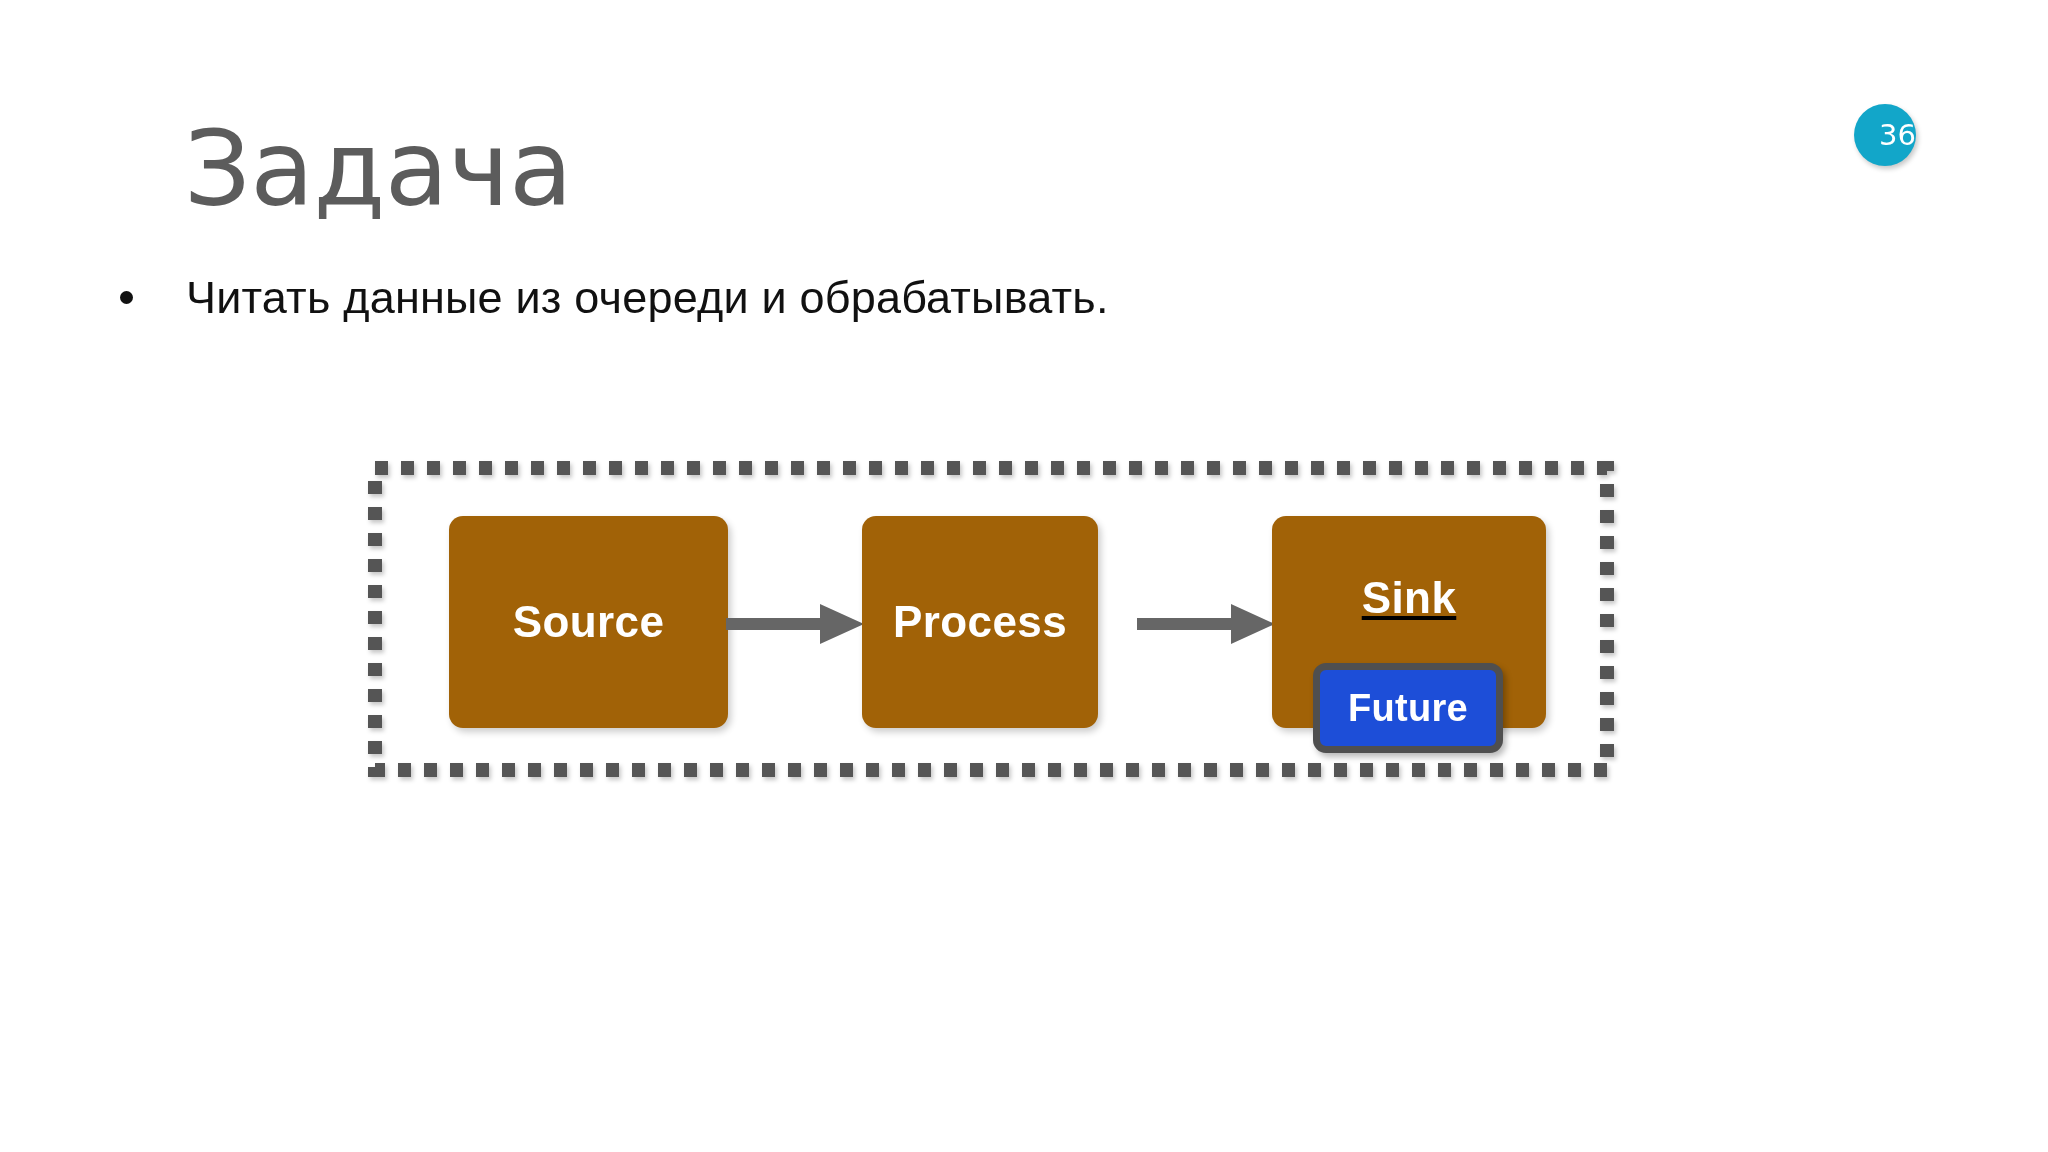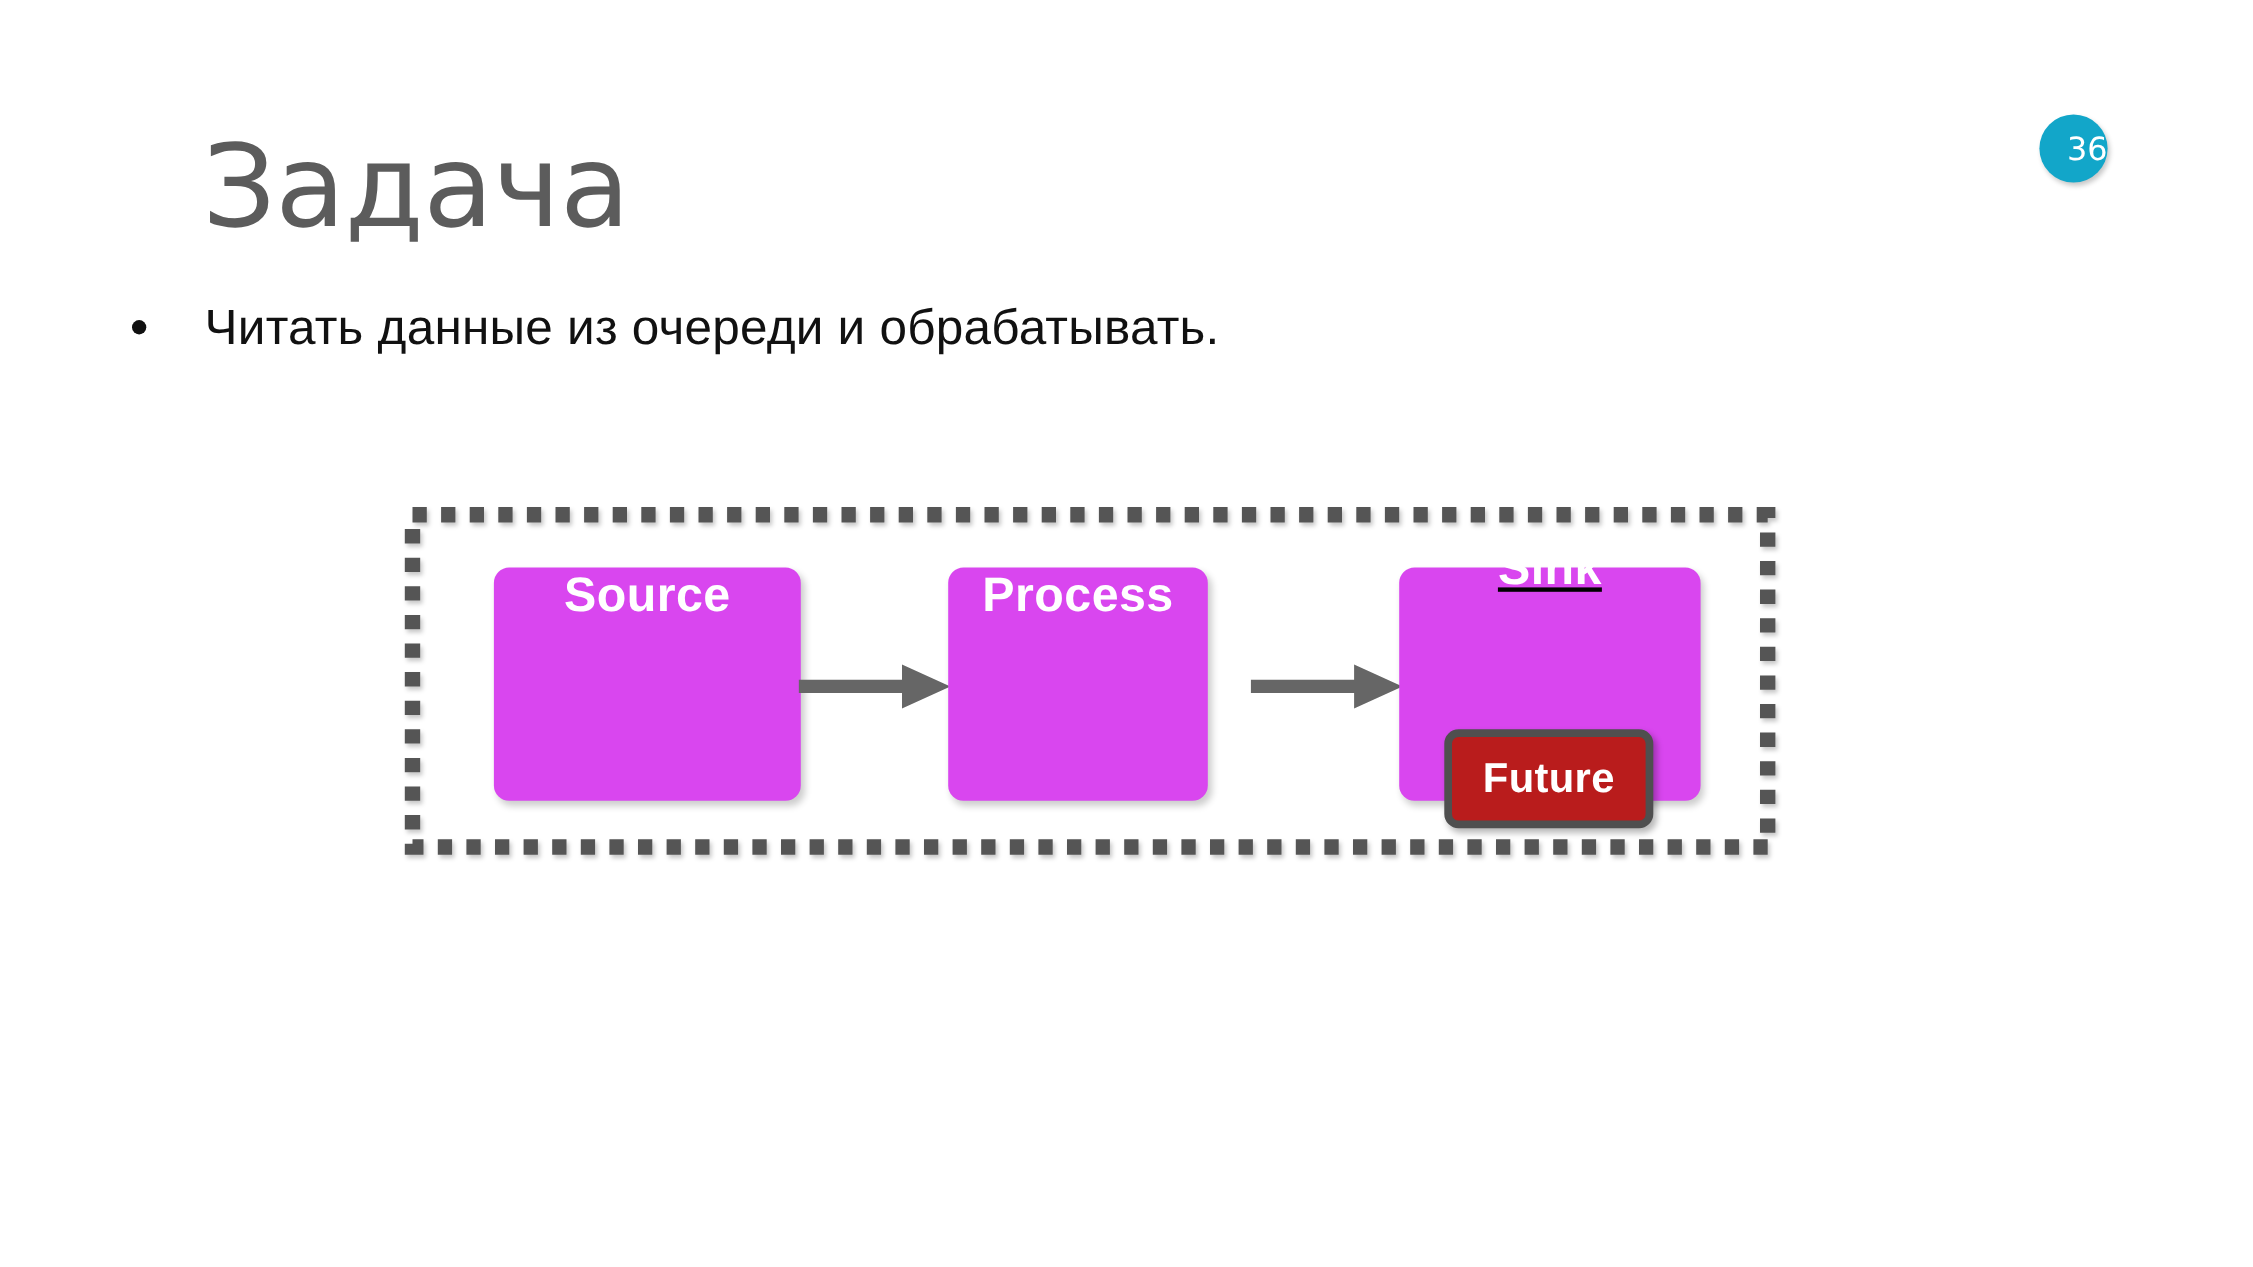--- a/index.html
+++ b/index.html
@@ -98,24 +98,24 @@
   .dashed-container svg {
     position: absolute;
     left: -8px;
     top: -8px;
     overflow: visible;
   }
 
   .node {
     position: absolute;
     border-radius: 14px;
-    background: #d946ef;
+    background: #a16207;
     box-shadow: 3px 4px 7px rgba(0,0,0,0.20);
     display: flex;
-    align-items: flex-start;
+    align-items: center;
     justify-content: center;
     pointer-events: auto;
   }
   .node-label {
     font-family: "Liberation Sans", sans-serif;
     font-weight: bold;
     font-size: 44px;
     color: #ffffff;
     letter-spacing: 0.4px;
   }
@@ -127,21 +127,21 @@
   #node-sink .node-label { position: relative; top: -24px; }
 
   .future-chip {
     position: absolute;
     left: 1313px;
     top: 663px;
     width: 176px;
     height: 76px;
     border: 7px solid #4f4f4f;
     border-radius: 13px;
-    background: #b91c1c;
+    background: #1d4ed8;
     box-shadow: 3px 4px 6px rgba(0,0,0,0.28);
     display: flex;
     align-items: center;
     justify-content: center;
     pointer-events: auto;
   }
   .future-label {
     font-family: "Liberation Sans", sans-serif;
     font-weight: bold;
     font-size: 38px;

